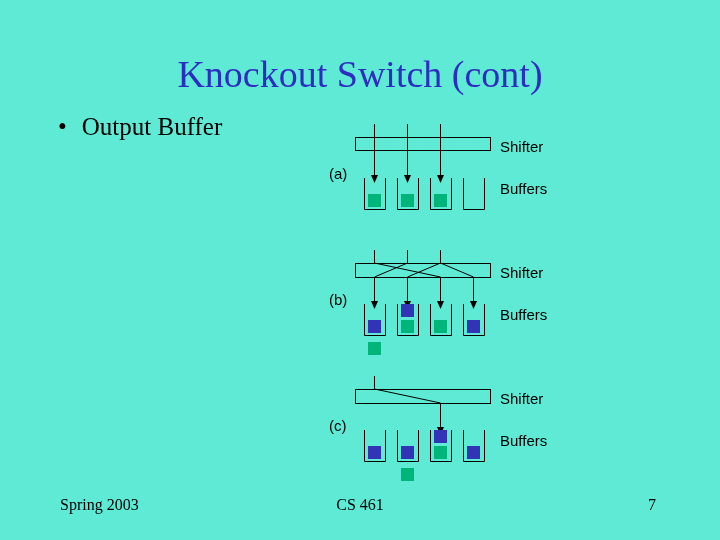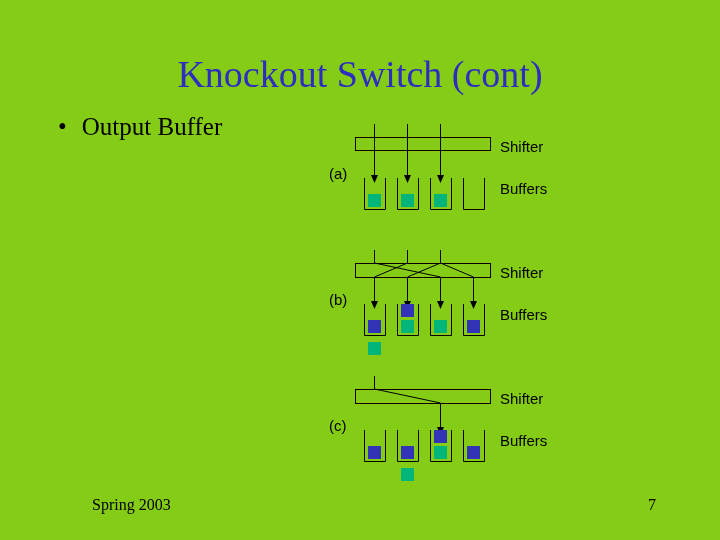--- a/index.html
+++ b/index.html
@@ -1,34 +1,34 @@
 <!DOCTYPE html>
 <html><head>
 <meta charset="utf-8">
 <style>
   html,body{margin:0;padding:0;background:#ffffff;}
   .slide{
-    position:relative;width:720px;height:540px;background:#84cc16;
+    position:relative;width:720px;height:540px;background:#5eead4;
     font-family:"Liberation Serif",serif;overflow:hidden;
   }
   .title{
     position:absolute;top:52px;left:0;width:100%;text-align:center;
     font-size:38px;font-weight:400;
   }
   .bullet{
     position:absolute;top:113px;left:58px;font-size:25px;color:#000;
     display:flex;gap:15px;align-items:baseline;
   }
   .dlabel{
     position:absolute;font-family:"Liberation Sans",sans-serif;
     font-size:15px;color:#000;white-space:nowrap;
   }
   svg.diagram{position:absolute;}
   .footer{position:absolute;top:496px;font-size:16px;color:#000;}
-  .footer-left{left:60px;margin-left:32px;}
+  .footer-left{left:60px;}
   .footer-center{left:0;width:100%;text-align:center;}
   .footer-right{left:648px;}
 </style>
 </head>
 <body>
 
 <div class="slide">
 
   <div class="title" style="color: rgb(45, 45, 192);">Knockout Switch (cont)</div>
 
@@ -122,15 +122,16 @@
         <rect x="114" y="58" width="13" height="13" fill="#3333b8"></rect>
         <rect x="147" y="74" width="13" height="13" fill="#3333b8"></rect>
         <rect x="81" y="96" width="13" height="13" fill="#00b57a"></rect>
       </g>
   </svg>
   <div class="dlabel" style="left:329px;top:417px">(c)</div>
   <div class="dlabel" style="left:500px;top:390px">Shifter</div>
   <div class="dlabel" style="left:500px;top:432px">Buffers</div>
 
   <div class="footer footer-left">Spring 2003</div>
+  <div class="footer footer-center">CS 461</div>
   <div class="footer footer-right">7</div>
 
 </div>
 
 </body></html>

